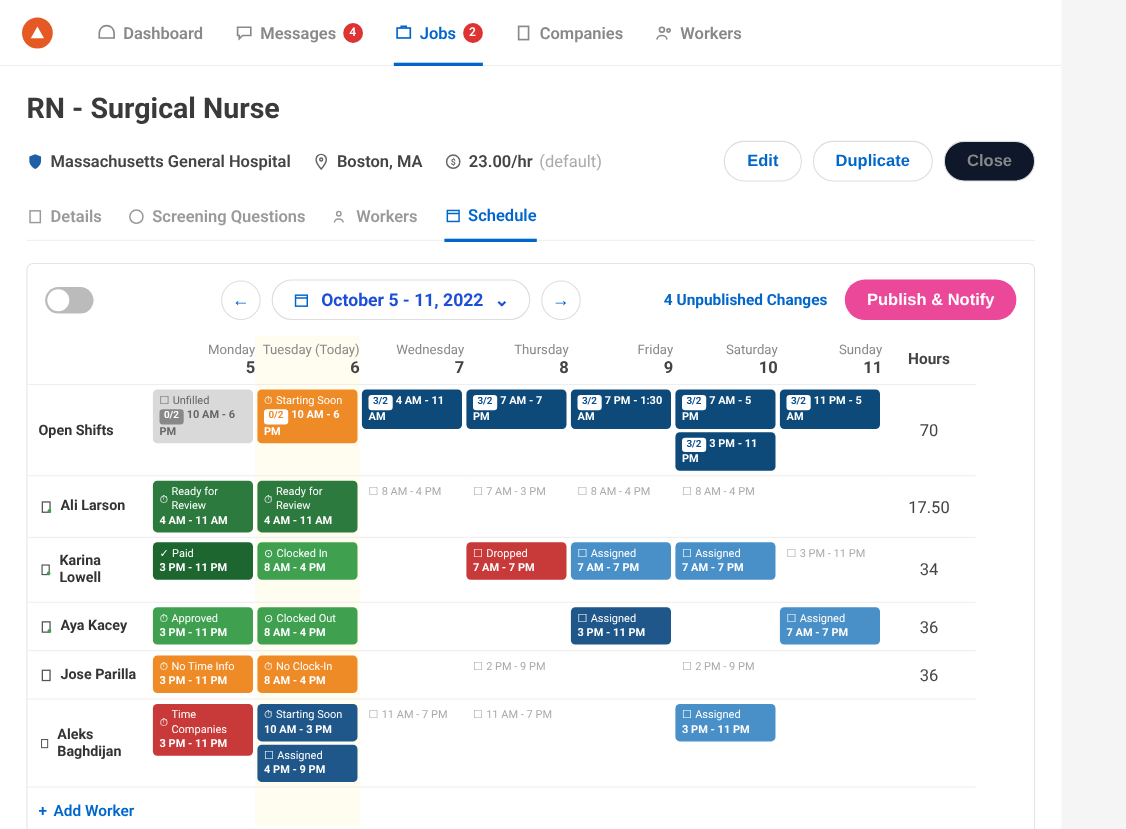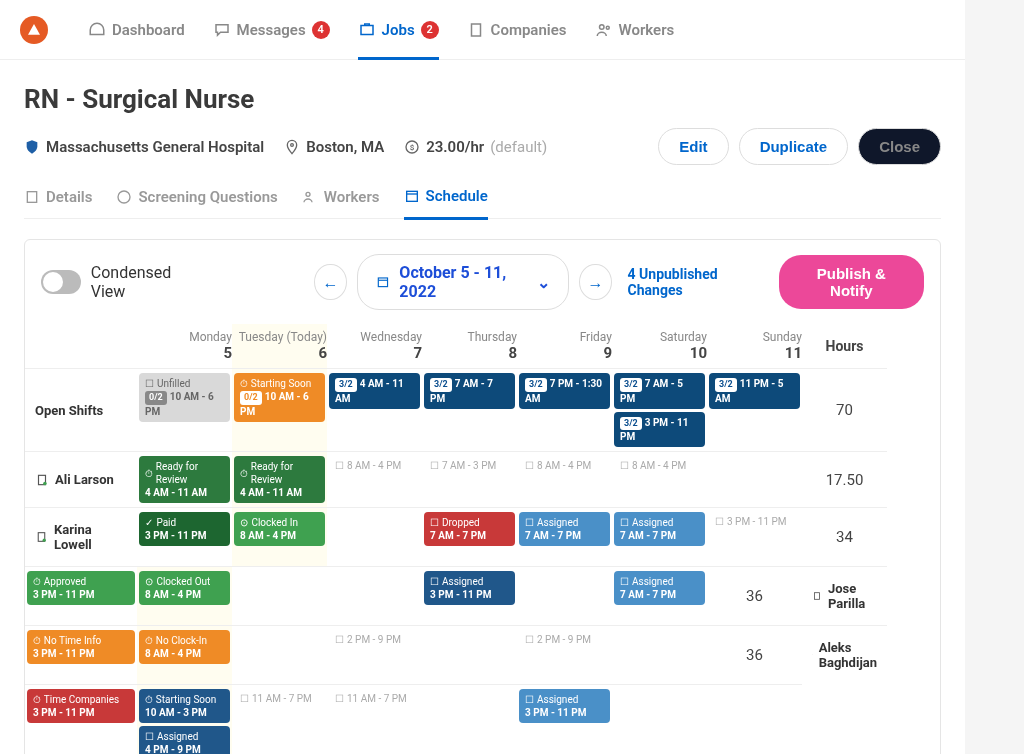--- a/index.html
+++ b/index.html
@@ -181,21 +181,20 @@
             <path d="M4 9h16"></path>
           </svg>
           <span>Schedule</span>
         </div>
     </div>
 
     <div class="panel">
       <div class="toolbar">
         <div class="toggle-wrap">
           <div class="toggle"></div>
-          <span>Condensed View</span>
         </div>
         <div class="date-nav">
           <div class="circ-btn">←</div>
           <div class="date-range">
             <svg width="16" height="16" viewBox="0 0 24 24">
                 <rect x="4" y="5" width="16" height="15" fill="none" stroke="#0066cc" stroke-width="2"></rect>
                 <path d="M4 9h16" stroke="#0066cc" stroke-width="2"></path>
               </svg>
             <span>October 5 - 11, 2022</span>
             <span>⌄</span>
@@ -354,20 +353,27 @@
             <div class="shift blue">
               <span class="status">☐ <span>Assigned</span></span>
               <span class="time">7 AM - 7 PM</span>
             </div>
           </div>
         <div class="cell">
             <div class="ghost">☐ <span>3 PM - 11 PM</span></div>
           </div>
         <div class="hours-cell">34</div>
 
+        <div class="row-label">
+            <svg viewBox="0 0 24 24">
+              <rect x="6" y="4" width="12" height="16" fill="none" stroke="#555" stroke-width="2"></rect>
+              <circle cx="17" cy="18" r="3" fill="#3fa150"></circle>
+            </svg>
+            <span>Aya Kacey</span>
+          </div>
         <div class="cell">
             <div class="shift green">
               <span class="status">⏱ <span>Approved</span></span>
               <span class="time">3 PM - 11 PM</span>
             </div>
           </div>
         <div class="cell today-col">
             <div class="shift green">
               <span class="status">⊙ <span>Clocked Out</span></span>
               <span class="time">8 AM - 4 PM</span>

